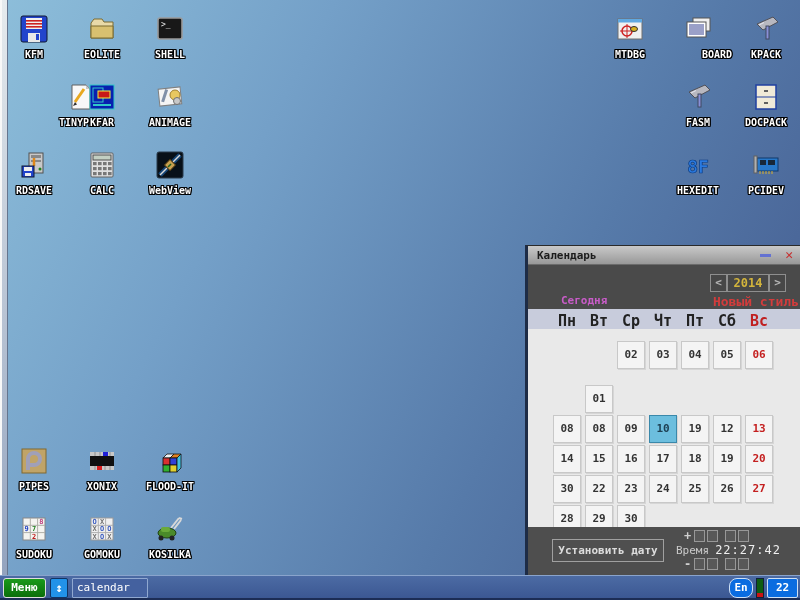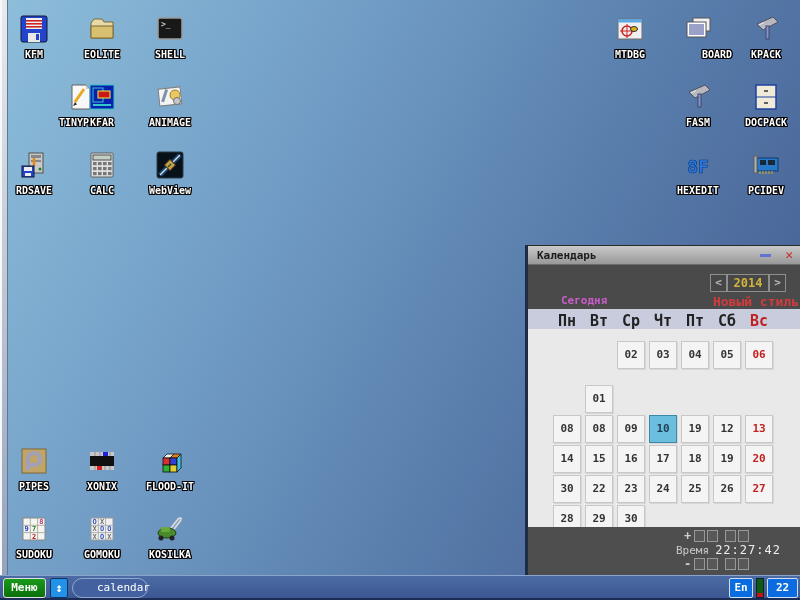--- a/index.html
+++ b/index.html
@@ -71,24 +71,24 @@
   #taskbar { position:absolute; left:0; top:575px; width:800px; height:25px;
     background:linear-gradient(180deg,#4c6ba4,#3a5691); border-top:1px solid #8aa4cc;
     box-shadow:inset 0 -2px 0 #1c2d55; }
   #menu-btn { position:absolute; left:3px; top:2px; width:43px; height:20px; border:1px solid #dedede;
     border-radius:3px; background:linear-gradient(180deg,#1a9a1a,#0b6e0b); color:#fff;
     font-size:11px; font-weight:bold; text-align:center; line-height:18px; cursor:pointer; }
   #updown-btn { position:absolute; left:50px; top:2px; width:18px; height:20px; border:1px solid #123462;
     border-radius:2px; background:#2292e8; color:#fff; font-size:12px; font-weight:bold;
     text-align:center; line-height:18px; cursor:pointer; }
   #task-btn { position:absolute; left:72px; top:2px; width:76px; height:20px; border:1px solid #90a8d0;
-    border-radius:10px; background:#44619f; color:#fff; font-size:11px; line-height:18px;
-    padding-left:24px; cursor:pointer; }
+    border-radius:1px; background:#44619f; color:#fff; font-size:11px; line-height:18px;
+    padding-left:4px; cursor:pointer; }
   #lang-btn { position:absolute; right:47px; top:2px; width:24px; height:20px; border:1px solid #cfe0f4;
-    border-radius:2px; background:#0a6ce0; color:#fff; font-size:11px; font-weight:bold;
+    border-radius:8px; background:#0a6ce0; color:#fff; font-size:11px; font-weight:bold;
     text-align:center; line-height:18px; cursor:pointer; }
   #cpu-ind { position:absolute; right:36px; top:2px; width:8px; height:20px; border:1px solid #102038;
     background:linear-gradient(180deg,#0e5c12 0%,#0e5c12 76%,#cc1414 76%,#cc1414 100%); cursor:pointer; }
   #clock-btn { position:absolute; right:2px; top:2px; width:31px; height:20px; border:1px solid #cfe0f4;
     border-radius:2px; background:#0a6ce0; color:#fff; font-size:11px; font-weight:bold;
     text-align:center; line-height:18px; cursor:pointer; }
 </style>
 </head>
 <body>
 
@@ -443,20 +443,21 @@
           <div class="day">25</div>
           <div class="day">26</div>
           <div class="day red">27</div>
           <div class="day">28</div>
           <div class="day">29</div>
           <div class="day">30</div>
         </div>
     </div>
 
     <div id="cal-footer">
+      <div id="setdate-btn">Установить дату</div>
       <div id="time-cluster">
         <div class="spin-row">
           <span class="spin-sign">+</span>
           <span class="spin-pair">
             <span class="spin-box"></span>
             <span class="spin-box"></span>
           </span>
           <span class="spin-pair">
             <span class="spin-box"></span>
             <span class="spin-box"></span>

